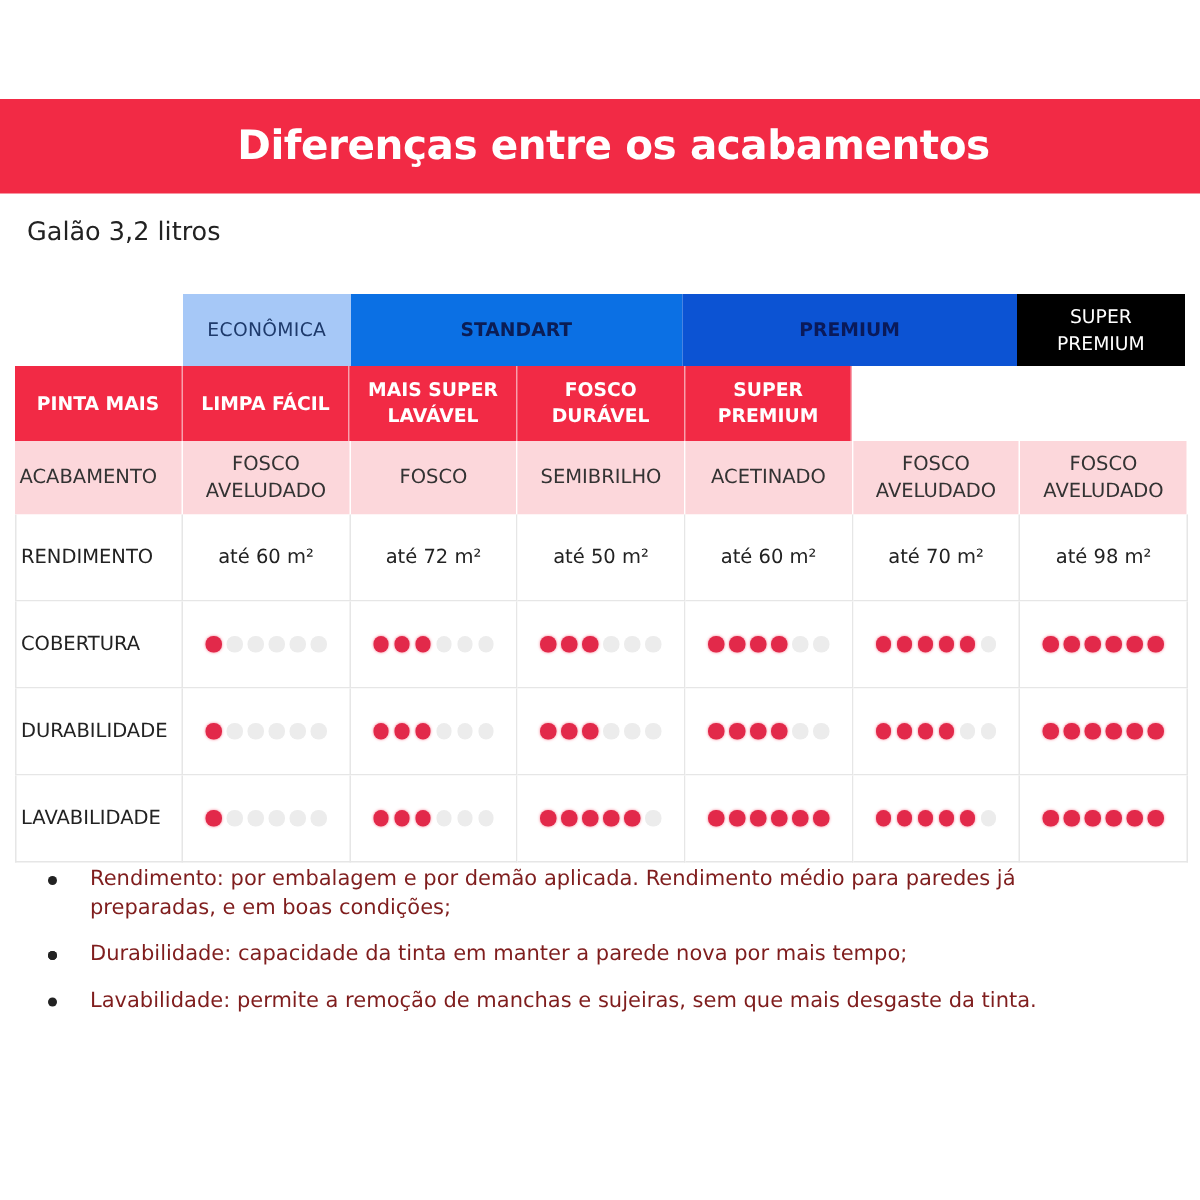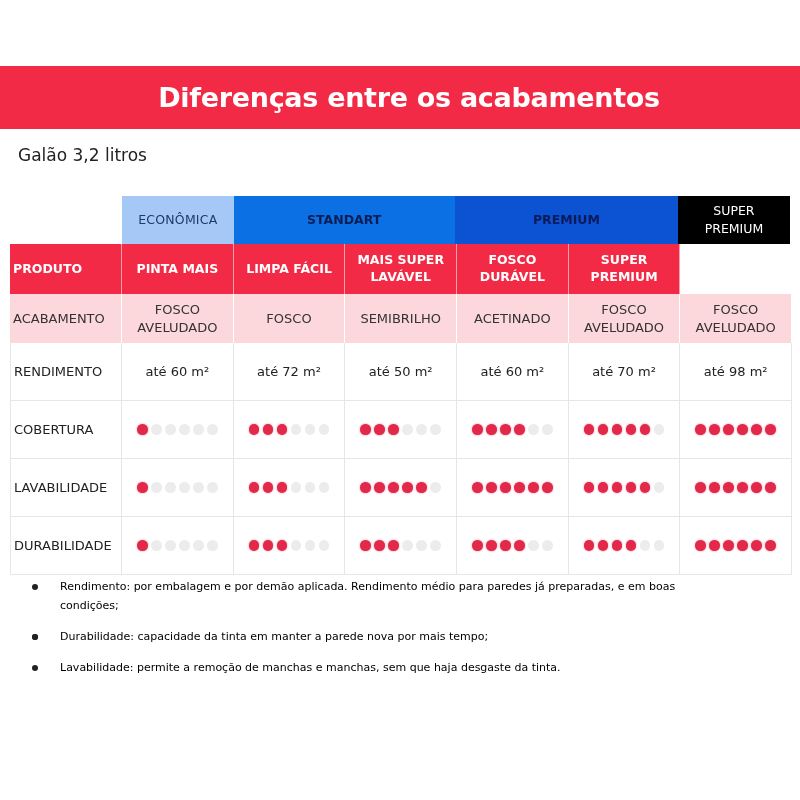--- a/index.html
+++ b/index.html
@@ -38,21 +38,21 @@
   .finish-row .cell { height: 49px; background: #fcd7db; color: #333; border-right: 1px solid #fff; border-bottom: none; font-size: 13px; }
   .finish-row .c0 { border-left: none; }
 
   .plain-row .cell { height: 58px; background: #fff; font-size: 13px; }
 
   .dots { display: flex; gap: 3.5px; }
   .dot { width: 10.5px; height: 10.5px; border-radius: 50%; background: #ececec; }
   .dot.on { background: #e2294a; box-shadow: 0 0 2px #f57a90; }
 
   .notes { position: absolute; left: 30px; top: 577px; width: 700px; list-style: none; }
-  .notes li { position: relative; padding-left: 30px; font-size: 11px; line-height: 19px; color: #000000; margin-bottom: 12px; }
+  .notes li { position: relative; padding-left: 30px; font-size: 14px; line-height: 19px; color: #7f1d1d; margin-bottom: 12px; }
   .notes li .bullet { position: absolute; left: 2px; top: 7px; width: 6px; height: 6px; border-radius: 50%; background: #222; }
 </style>
 </head>
 <body>
 
 <div class="title-bar">
   <h1>Diferenças entre os acabamentos</h1>
 </div>
 <div class="subtitle">Galão 3,2 litros</div>
 
@@ -65,21 +65,20 @@
     <div class="cell g-prem">PREMIUM</div>
     <div class="cell cw g-super">
       <div>
         <div>SUPER</div>
         <div>PREMIUM</div>
       </div>
     </div>
   </div>
 
   <div class="row product-row">
-    <div class="cell c0">PRODUTO</div>
     <div class="cell cw">
         <div>
           <div>PINTA MAIS</div>
           <div></div>
         </div>
       </div>
     <div class="cell cw">
         <div>
           <div>LIMPA FÁCIL</div>
           <div></div>
@@ -213,20 +212,84 @@
           <span class="dot on"></span>
           <span class="dot on"></span>
           <span class="dot on"></span>
           <span class="dot on"></span>
           <span class="dot on"></span>
         </div>
       </div>
   </div>
 
   <div class="row plain-row">
+    <div class="cell c0">DURABILIDADE</div>
+    <div class="cell cw">
+        <div class="dots">
+          <span class="dot on"></span>
+          <span class="dot"></span>
+          <span class="dot"></span>
+          <span class="dot"></span>
+          <span class="dot"></span>
+          <span class="dot"></span>
+        </div>
+      </div>
+    <div class="cell cw">
+        <div class="dots">
+          <span class="dot on"></span>
+          <span class="dot on"></span>
+          <span class="dot on"></span>
+          <span class="dot"></span>
+          <span class="dot"></span>
+          <span class="dot"></span>
+        </div>
+      </div>
+    <div class="cell cw">
+        <div class="dots">
+          <span class="dot on"></span>
+          <span class="dot on"></span>
+          <span class="dot on"></span>
+          <span class="dot"></span>
+          <span class="dot"></span>
+          <span class="dot"></span>
+        </div>
+      </div>
+    <div class="cell cw">
+        <div class="dots">
+          <span class="dot on"></span>
+          <span class="dot on"></span>
+          <span class="dot on"></span>
+          <span class="dot on"></span>
+          <span class="dot"></span>
+          <span class="dot"></span>
+        </div>
+      </div>
+    <div class="cell cw">
+        <div class="dots">
+          <span class="dot on"></span>
+          <span class="dot on"></span>
+          <span class="dot on"></span>
+          <span class="dot on"></span>
+          <span class="dot"></span>
+          <span class="dot"></span>
+        </div>
+      </div>
+    <div class="cell cw">
+        <div class="dots">
+          <span class="dot on"></span>
+          <span class="dot on"></span>
+          <span class="dot on"></span>
+          <span class="dot on"></span>
+          <span class="dot on"></span>
+          <span class="dot on"></span>
+        </div>
+      </div>
+  </div>
+
+  <div class="row plain-row">
     <div class="cell c0">LAVABILIDADE</div>
     <div class="cell cw">
         <div class="dots">
           <span class="dot on"></span>
           <span class="dot"></span>
           <span class="dot"></span>
           <span class="dot"></span>
           <span class="dot"></span>
           <span class="dot"></span>
         </div>
@@ -261,98 +324,34 @@
           <span class="dot on"></span>
         </div>
       </div>
     <div class="cell cw">
         <div class="dots">
           <span class="dot on"></span>
           <span class="dot on"></span>
           <span class="dot on"></span>
           <span class="dot on"></span>
           <span class="dot on"></span>
-          <span class="dot"></span>
-        </div>
-      </div>
-    <div class="cell cw">
-        <div class="dots">
-          <span class="dot on"></span>
-          <span class="dot on"></span>
-          <span class="dot on"></span>
-          <span class="dot on"></span>
-          <span class="dot on"></span>
-          <span class="dot on"></span>
-        </div>
-      </div>
-  </div>
-
-  <div class="row plain-row">
-    <div class="cell c0">DURABILIDADE</div>
-    <div class="cell cw">
-        <div class="dots">
-          <span class="dot on"></span>
-          <span class="dot"></span>
-          <span class="dot"></span>
-          <span class="dot"></span>
-          <span class="dot"></span>
-          <span class="dot"></span>
-        </div>
-      </div>
-    <div class="cell cw">
-        <div class="dots">
-          <span class="dot on"></span>
-          <span class="dot on"></span>
-          <span class="dot on"></span>
-          <span class="dot"></span>
-          <span class="dot"></span>
-          <span class="dot"></span>
-        </div>
-      </div>
-    <div class="cell cw">
-        <div class="dots">
-          <span class="dot on"></span>
-          <span class="dot on"></span>
-          <span class="dot on"></span>
-          <span class="dot"></span>
-          <span class="dot"></span>
-          <span class="dot"></span>
-        </div>
-      </div>
-    <div class="cell cw">
-        <div class="dots">
-          <span class="dot on"></span>
-          <span class="dot on"></span>
-          <span class="dot on"></span>
-          <span class="dot on"></span>
-          <span class="dot"></span>
-          <span class="dot"></span>
-        </div>
-      </div>
-    <div class="cell cw">
-        <div class="dots">
-          <span class="dot on"></span>
-          <span class="dot on"></span>
-          <span class="dot on"></span>
-          <span class="dot on"></span>
-          <span class="dot"></span>
           <span class="dot"></span>
         </div>
       </div>
     <div class="cell cw">
         <div class="dots">
           <span class="dot on"></span>
           <span class="dot on"></span>
           <span class="dot on"></span>
           <span class="dot on"></span>
           <span class="dot on"></span>
           <span class="dot on"></span>
         </div>
       </div>
   </div>
 </div>
 
 <ul class="notes">
   <li><span class="bullet"></span><span>Rendimento: por embalagem e por demão aplicada. Rendimento médio para paredes já preparadas, e em boas condições;</span></li>
   <li><span class="bullet"></span></li>
   <li><span class="bullet"></span><span>Durabilidade: capacidade da tinta em manter a parede nova por mais tempo;</span></li>
-  <li><span class="bullet"></span><span>Lavabilidade: permite a remoção de manchas e manchas, sem que haja desgaste da tinta.</span></li>
+  <li><span class="bullet"></span><span>Lavabilidade: permite a remoção de manchas e sujeiras, sem que mais desgaste da tinta.</span></li>
 </ul>
 
 </body></html>

